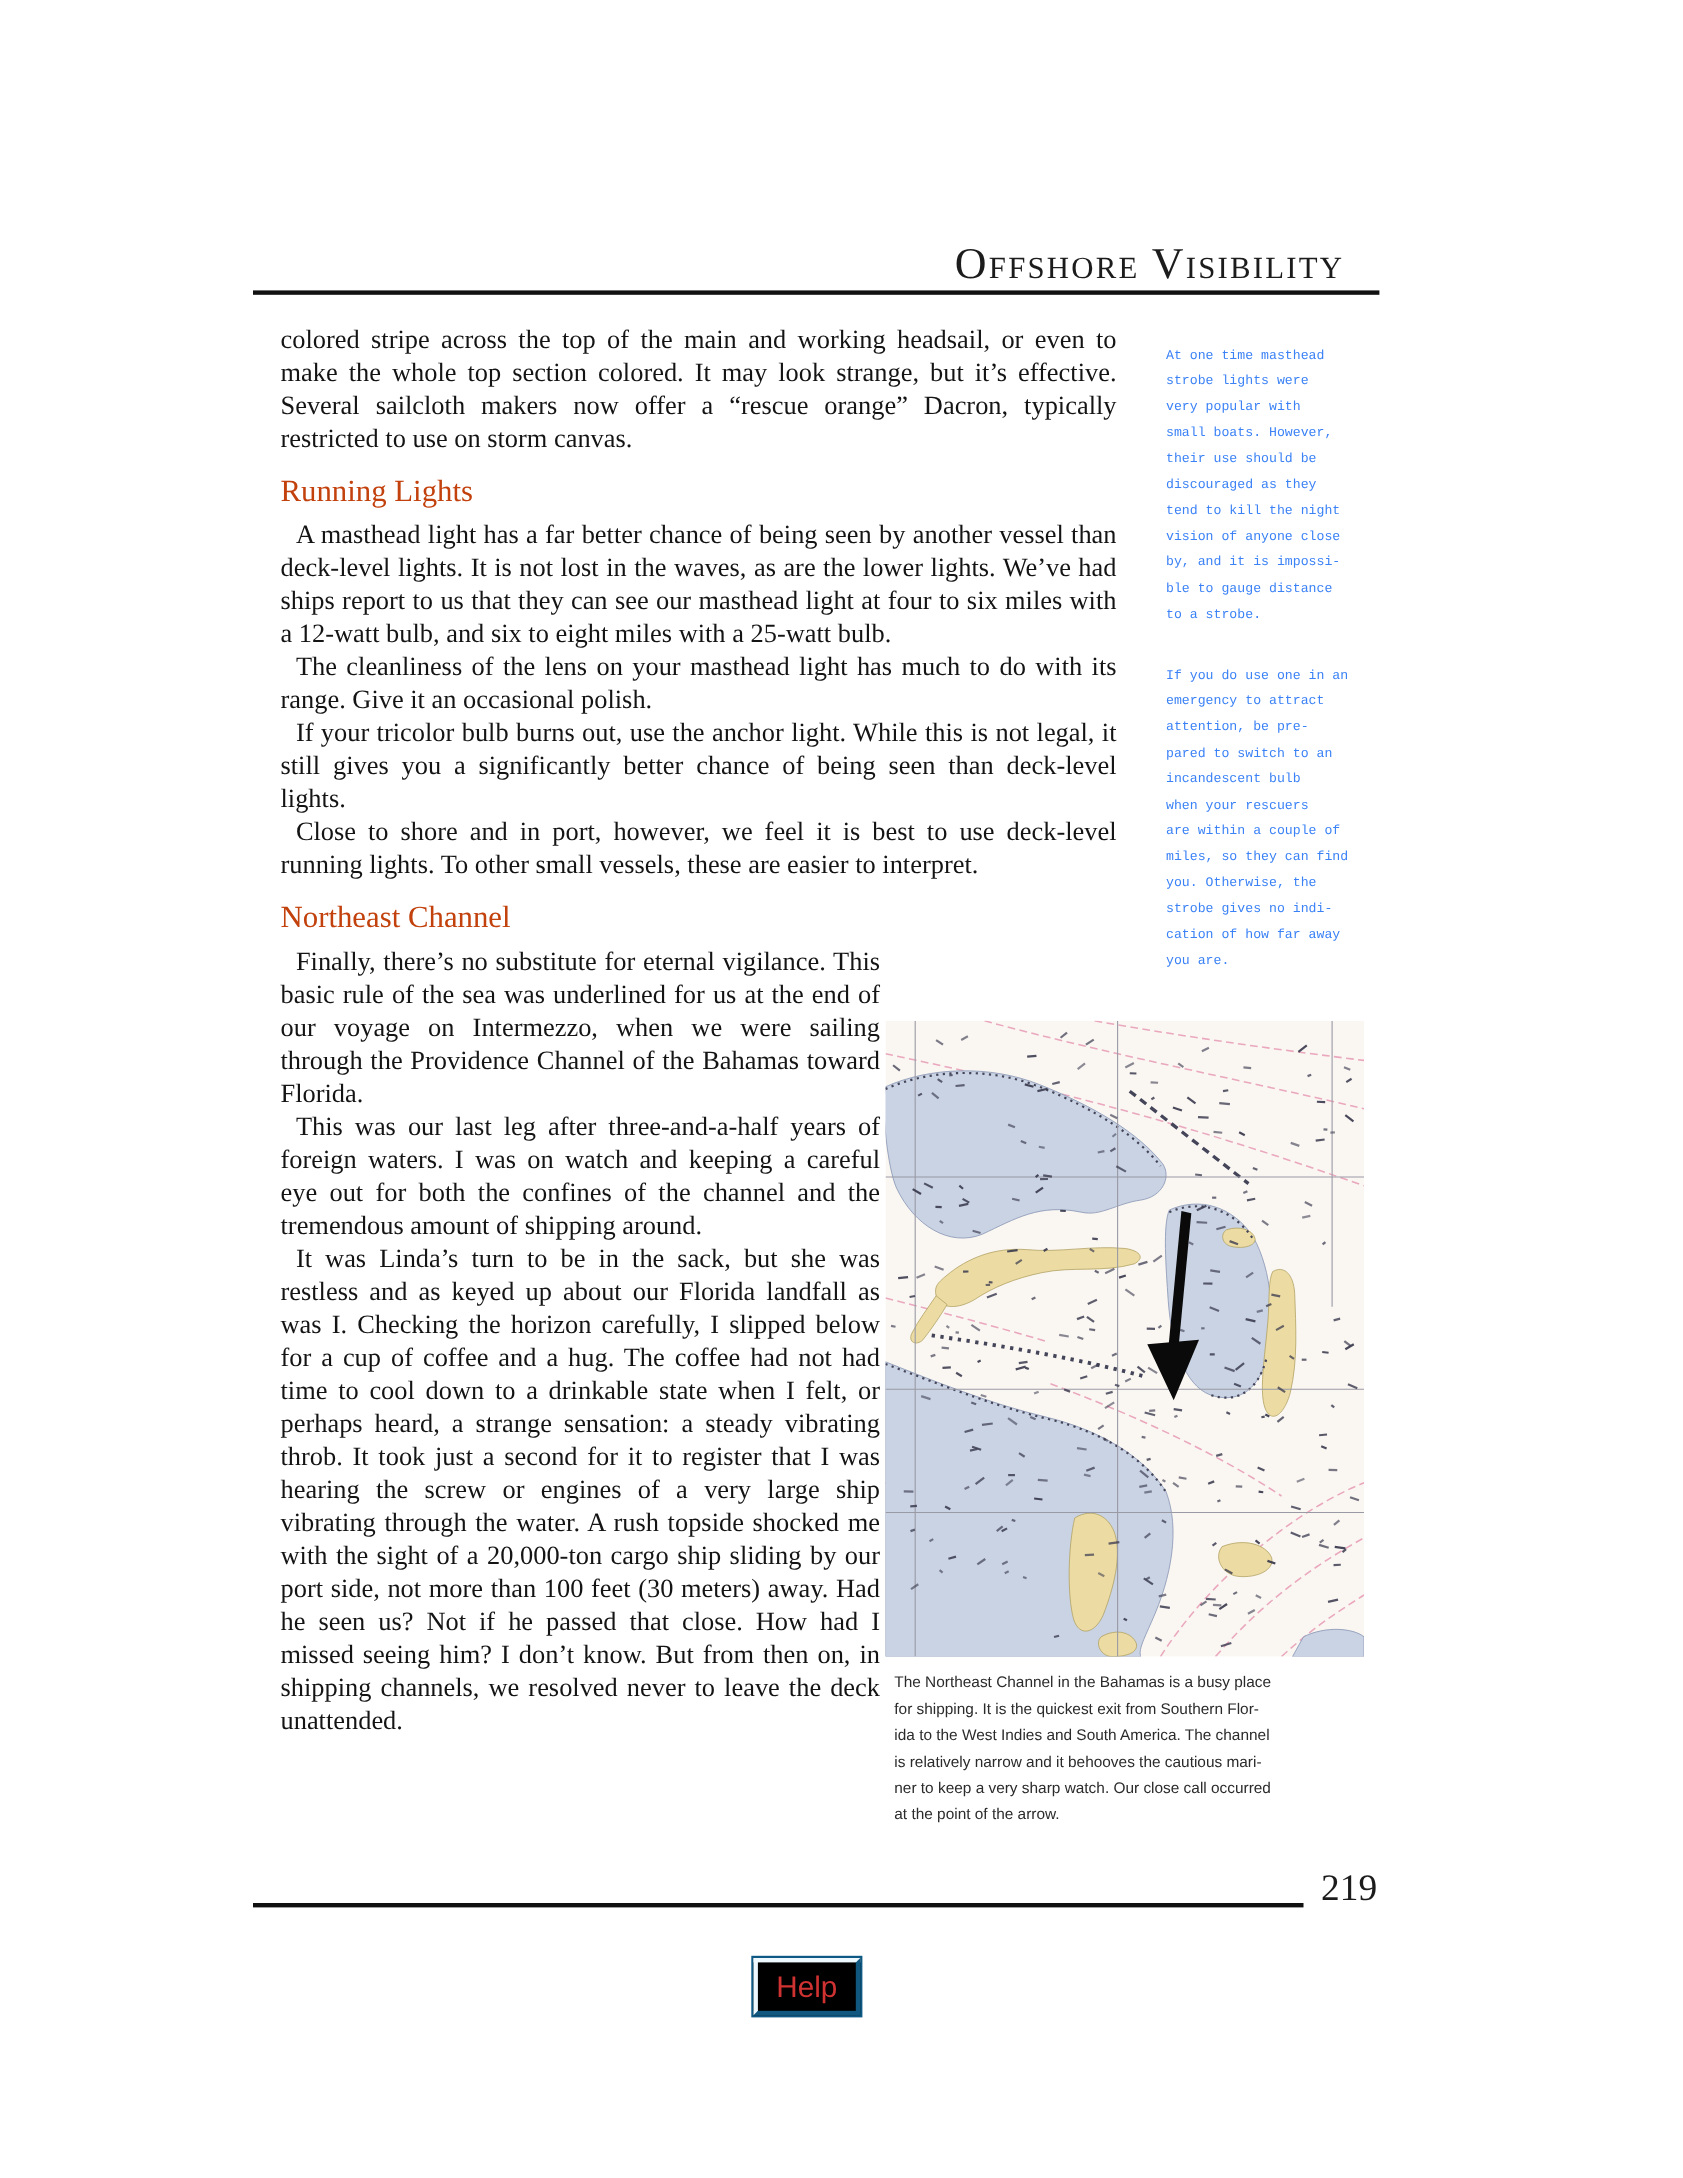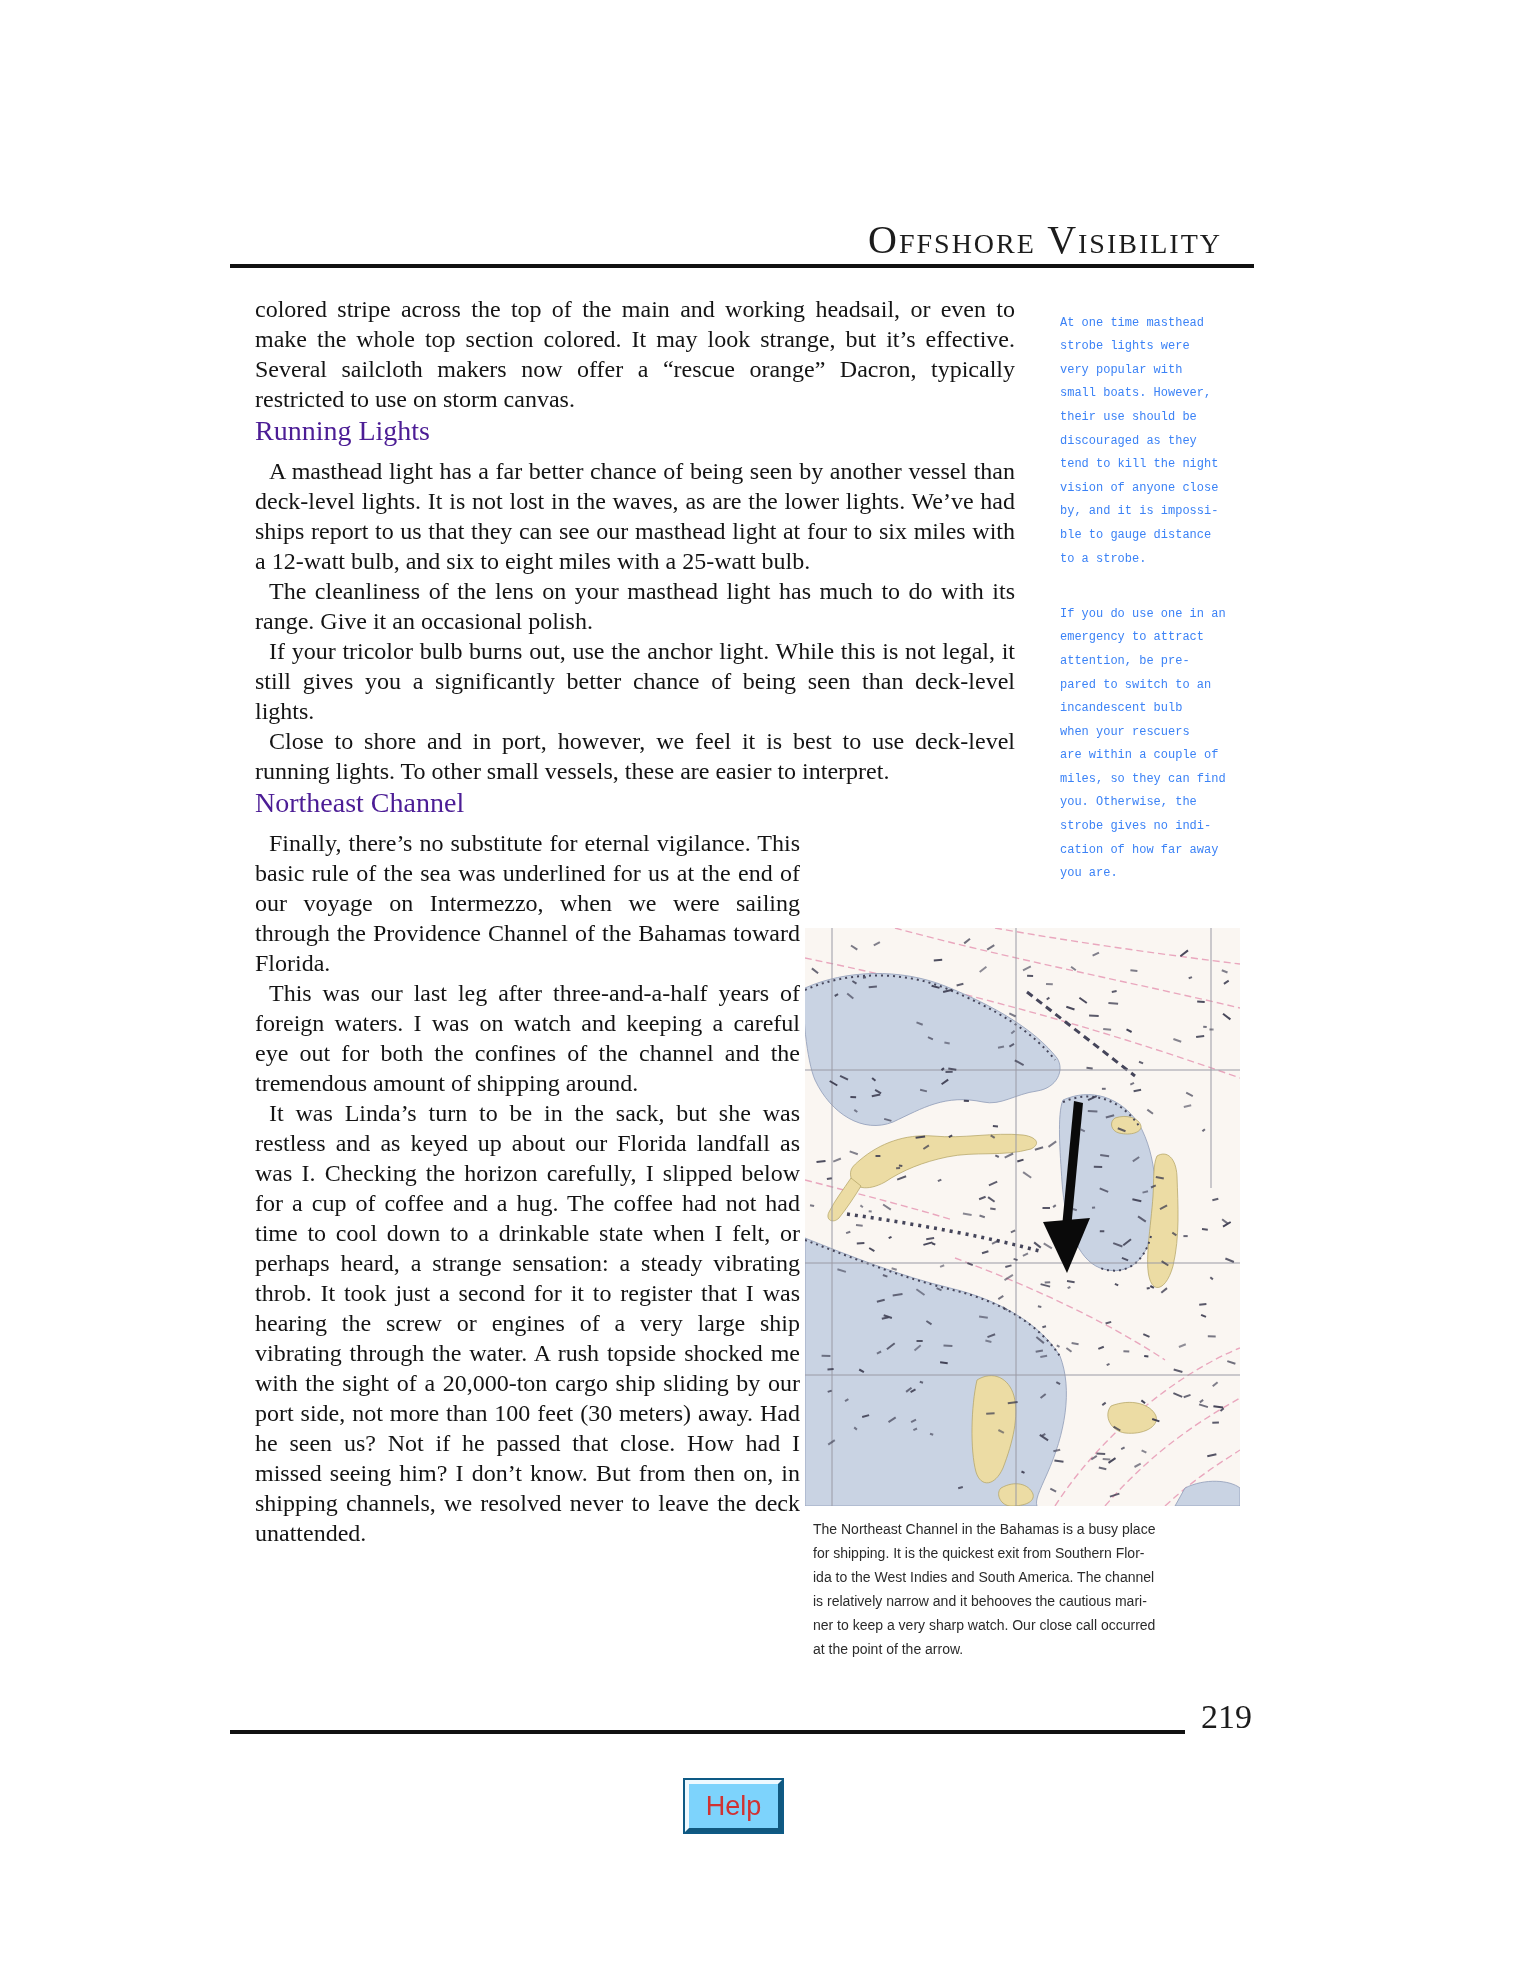--- a/index.html
+++ b/index.html
@@ -19,22 +19,22 @@
   .rule-top{top:264px;left:230px;width:1024px;}
   .rule-bottom{top:1730px;left:230px;width:955px;height:4px;}
   
   .main{
     position:absolute;top:294px;left:255px;width:760px;
     font-size:24px;line-height:30px;text-align:justify;
   }
   .main p{margin:0;}
   .main p.ind{text-indent:14px;}
   .section-heading{
-    margin:0 0 8px 0;font-size:28px;line-height:34px;
-    font-weight:normal;color:#4c1d95;text-align:left;
+    margin:16px 0 8px 0;font-size:28px;line-height:34px;
+    font-weight:normal;color:#c2410c;text-align:left;
   }
   .narrow{width:545px;}
   
   .sidebar{
     position:absolute;top:288px;left:1060px;width:180px;
     font-family:Liberation Mono, monospace;
     font-size:12px;line-height:23.6px;color:#3b82f6;
     white-space:pre-line;
   }
   .sidebar p{margin:0 0 8px 0;}
@@ -47,21 +47,21 @@
     font-size:14px;line-height:24px;color:#2b2b2b;
     white-space:pre-line;
   }
   
   .page-number{
     position:absolute;top:1698px;left:1190px;width:62px;
     text-align:right;font-size:34px;color:#1c1c1c;
   }
   .help-btn{
     position:absolute;top:1780px;left:685px;width:97px;height:52px;
-    background:#7dd3fc;
+    background:#000000;
     border:4px solid;border-color:#eef9ff #10587f #10587f #eef9ff;
     box-shadow:0 0 0 2px #0e5a85;
     color:#d03232;font-family:"Liberation Sans", sans-serif;
     font-size:27px;line-height:1;cursor:pointer;padding:0;
   }
   .snd{stroke:#3c3c50;stroke-width:2;}
 </style>
 </head>
 <body>
 

